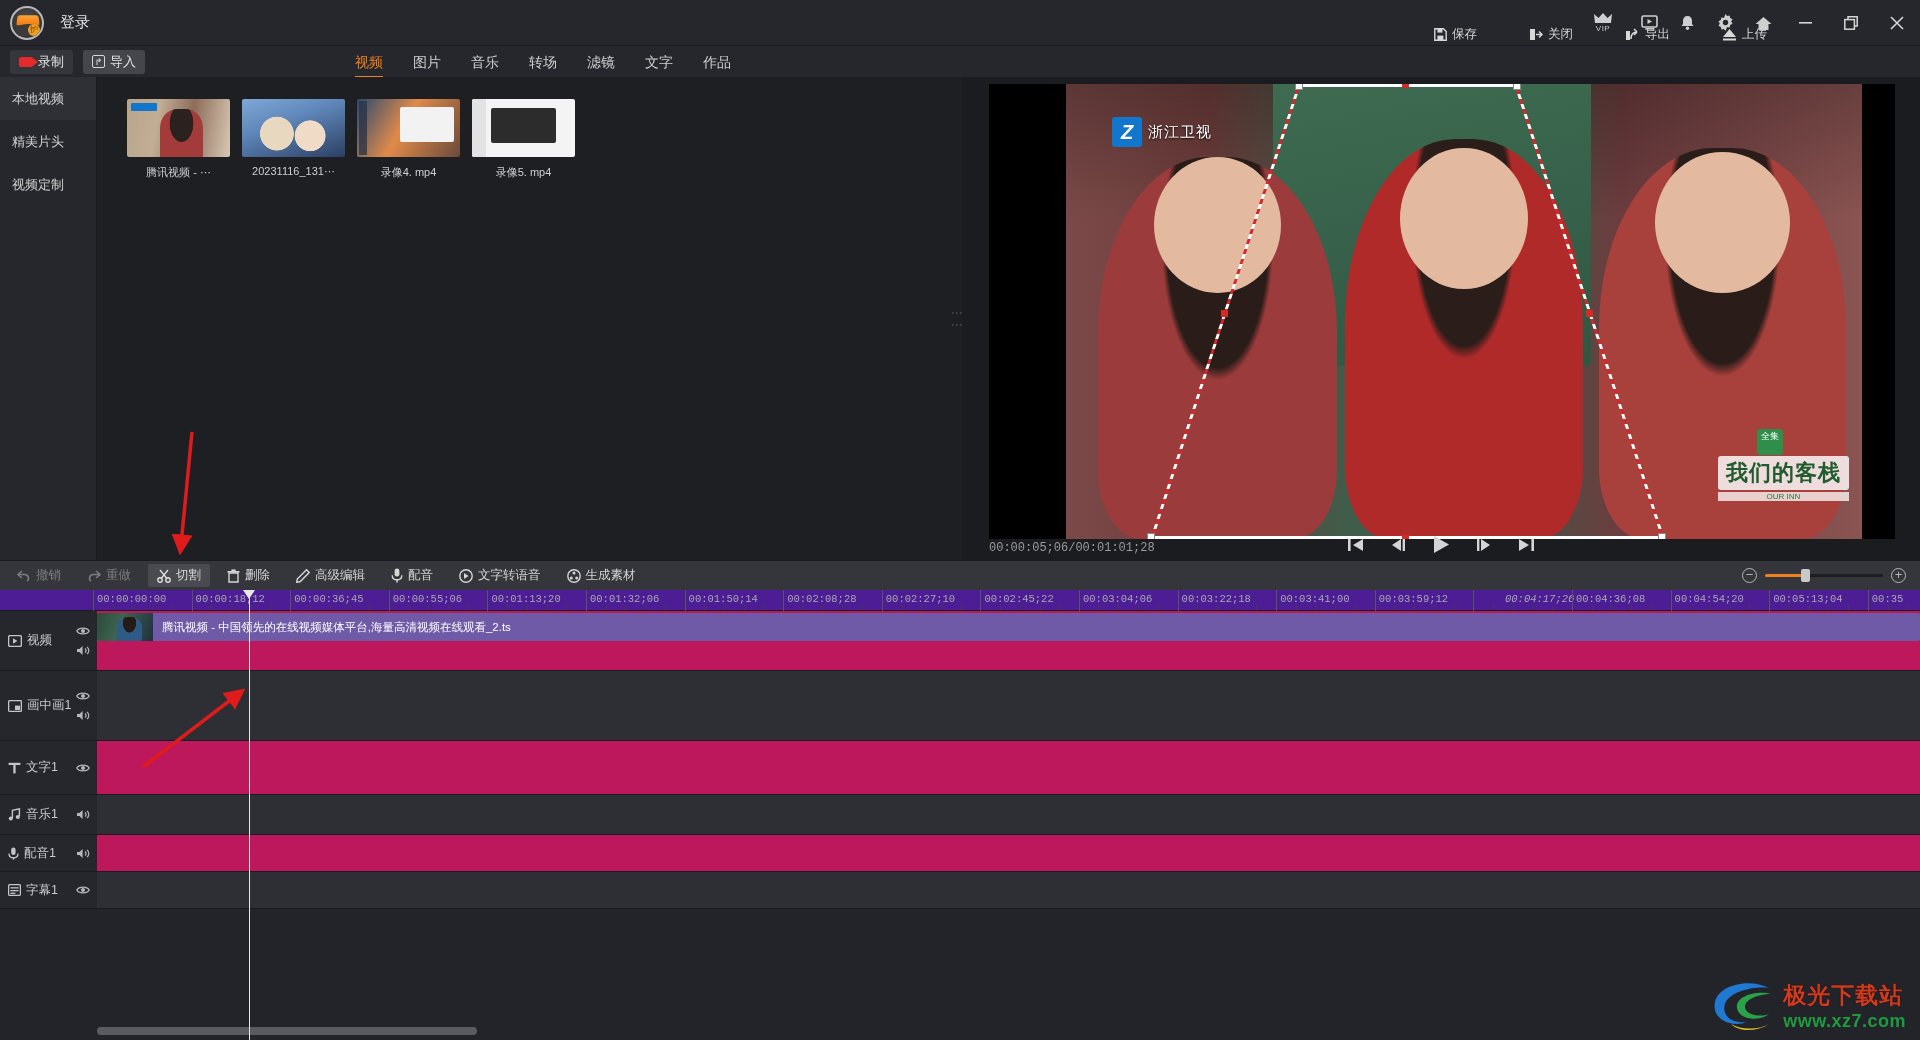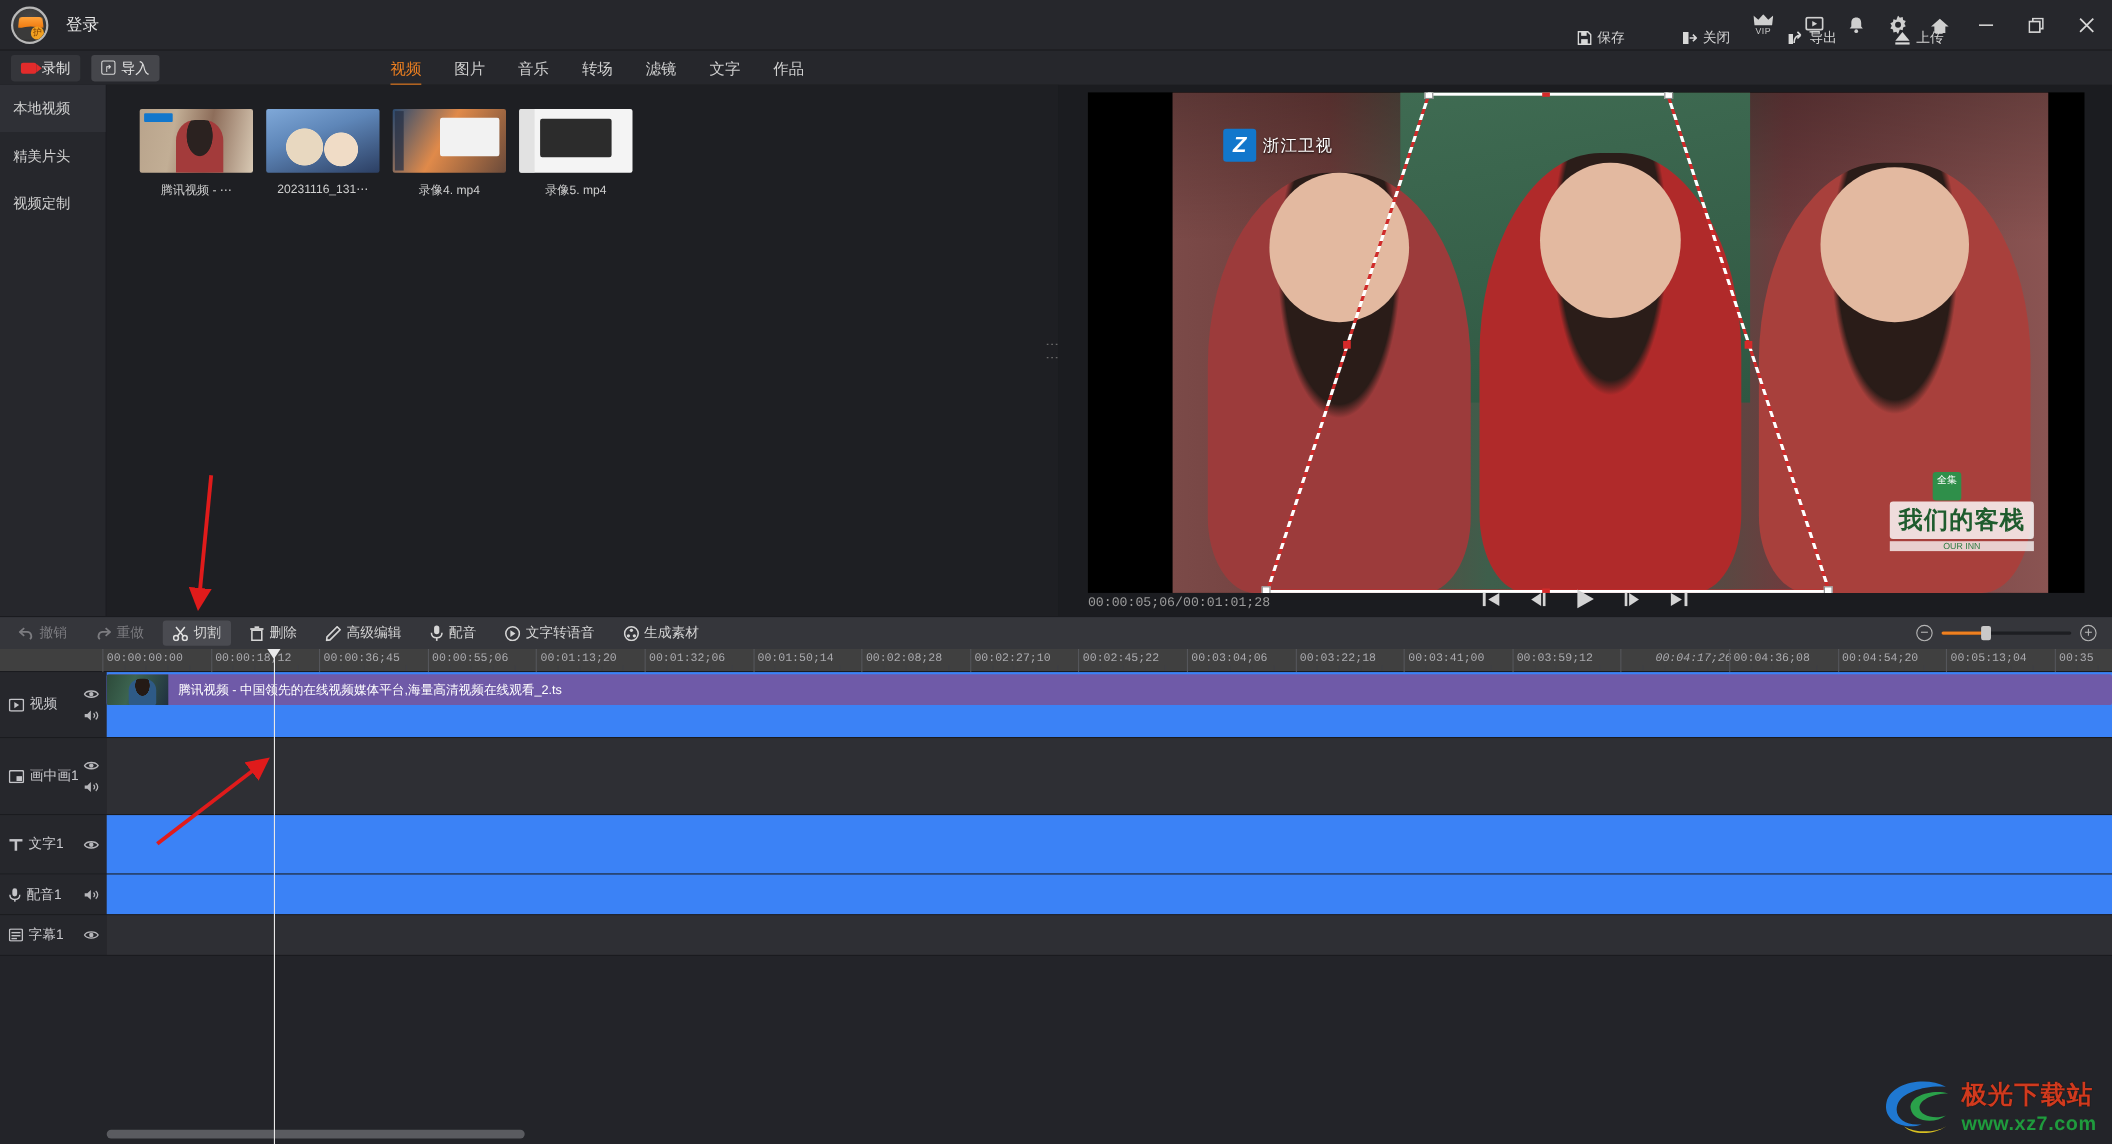--- a/index.html
+++ b/index.html
@@ -210,39 +210,39 @@
   .zoomctl { position: absolute; right: 14px; display: flex; align-items: center; gap: 8px; }
   .zbtn { width: 15px; height: 15px; border-radius: 50%; border: 1.6px solid #b5b5b5;
           color:#b5b5b5; font-size: 13px; line-height: 11px; text-align: center; cursor: pointer; }
   .ztrack { width: 118px; height: 3px; background: #1d1e22; position: relative; border-radius: 2px; }
   .zfill { position: absolute; left: 0; top: 0; height: 3px; width: 38px; background: #ef8020; border-radius:2px;}
   .zthumb { position: absolute; left: 36px; top: -5px; width: 9px; height: 13px; background: #c9c9c9; border-radius: 2px; cursor: pointer;}
 
   
   .timeline { flex: 1; background: #232429; position: relative; overflow: hidden; }
   .ruler {
-    height: 21px; background: #404040; position: relative; border-bottom: 1px solid #1a1b1f;
+    height: 21px; background: #4c1d95; position: relative; border-bottom: 1px solid #1a1b1f;
   }
   .rtick { position: absolute; top: 0; height: 21px; border-left: 1px solid #55565b; }
   .rlabel { position: absolute; top: 3px; font-size: 10.5px; color: #a9a9ad;
             font-family: "Liberation Mono", monospace; padding-left: 4px; white-space: nowrap;}
   .rminor { position: absolute; bottom: 0; height: 5px; border-left: 1px solid #3e3f44; }
 
   .tracks { position: relative; }
   .track { display: flex; border-bottom: 1px solid #1a1b1f; }
   .track-head {
     width: 97px; flex: none; background: #26272c; position: relative;
     display: flex; align-items: center; padding-left: 8px; gap: 5px;
   }
   .track-head .tname { font-size: 12.5px; color: #c9c9cd; }
   .th-ico { color: #c4c4c8; display: flex; }
   .th-eyes { position: absolute; right: 7px; top: 0; height: 100%; display: flex;
              flex-direction: column; justify-content: center; gap: 9px; }
   .th-eyes .e { color: #b6b6ba; cursor: pointer; display:flex; }
-  .track-body { flex: 1; background: #3b82f6; position: relative; }
+  .track-body { flex: 1; background: #be185d; position: relative; }
   .track-body.alt { background: #2e2f34; }
 
   .clip {
     position: absolute; left: 0; top: 2px; height: 28px; background: #6f5aa8;
     display: flex; align-items: center; border-radius: 2px; overflow: hidden;
   }
   .clip-thumb { width: 56px; height: 28px; flex: none;
                 background: linear-gradient(110deg,#2d4a3a 0%,#3c6450 40%,#20303f 100%); position:relative;}
   .clip-thumb:after { content:''; position:absolute; left:36%; top:14%; width:44%; height:86%;
                       background: radial-gradient(ellipse at 50% 26%, #241a16 0 36%, #2e5a86 38% 100%);
@@ -789,20 +789,42 @@
               <svg width="14" height="10" viewBox="0 0 14 10">
                   <path d="M0.8 5 C3 1.2 11 1.2 13.2 5 C11 8.8 3 8.8 0.8 5Z" fill="none" stroke="#b6b6ba" stroke-width="1.3"></path>
                   <circle cx="7" cy="5" r="2" fill="#b6b6ba"></circle>
                 </svg>
               </span>
           </span>
         </div>
         <div class="track-body"></div>
       </div>
 
+      <div class="track" style="height:40px">
+        <div class="track-head">
+          <span class="th-ico">
+            <svg width="13" height="13" viewBox="0 0 13 13">
+                <path d="M4.4 10 V2.2 L11.4 0.8 V8.6" fill="none" stroke="#c4c4c8" stroke-width="1.4"></path>
+                <circle cx="2.8" cy="10.4" r="2" fill="#c4c4c8"></circle>
+                <circle cx="9.8" cy="9" r="2" fill="#c4c4c8"></circle>
+              </svg>
+            </span>
+          <span class="tname">音乐1</span>
+          <span class="th-eyes">
+            <span class="e">
+              <svg width="14" height="11" viewBox="0 0 14 11">
+                  <path d="M1 4 h2.4 L6.6 1 v9 L3.4 7 H1 Z" fill="#b6b6ba"></path>
+                  <path d="M9 3.5 c1.4 1 1.4 3 0 4" fill="none" stroke="#b6b6ba" stroke-width="1.2"></path>
+                  <path d="M11 2 c2.4 1.8 2.4 5.2 0 7" fill="none" stroke="#b6b6ba" stroke-width="1.2"></path>
+                </svg>
+              </span>
+          </span>
+        </div>
+        <div class="track-body alt"></div>
+      </div>
 
       <div class="track" style="height:37px">
         <div class="track-head">
           <span class="th-ico">
             <svg width="11" height="13" viewBox="0 0 11 13">
                 <rect x="3.2" y="0.6" width="4.4" height="7.4" rx="2.2" fill="#c4c4c8"></rect>
                 <path d="M1 6.4 c0 3 1.9 4.3 4.5 4.3 s4.5-1.3 4.5-4.3" fill="none" stroke="#c4c4c8" stroke-width="1.3"></path>
                 <rect x="4.8" y="10.5" width="1.4" height="2.2" fill="#c4c4c8"></rect>
               </svg>
             </span>

